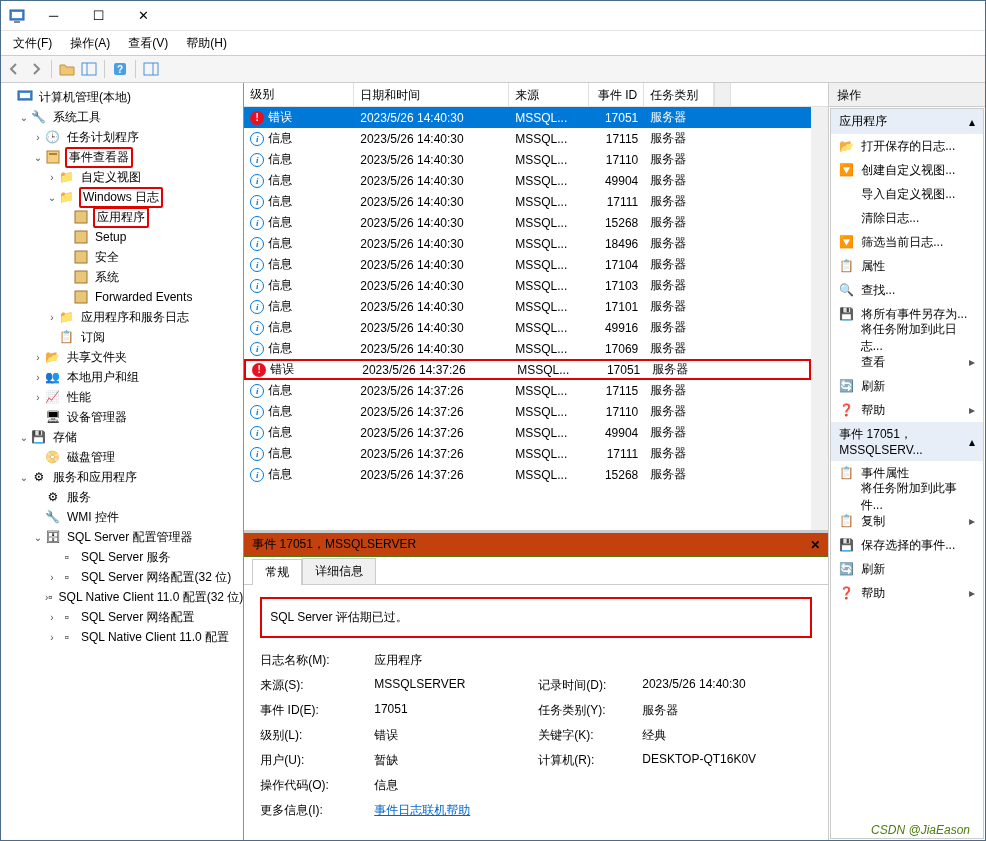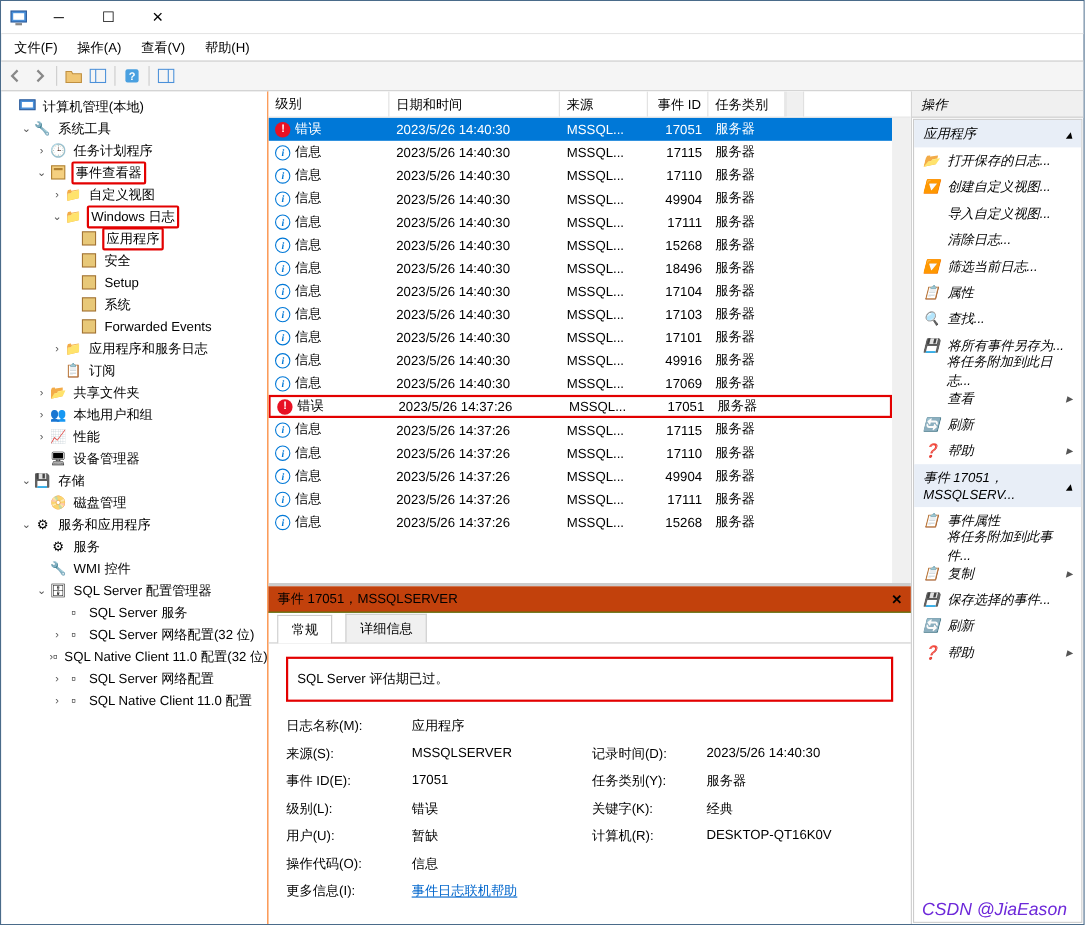--- a/index.html
+++ b/index.html
@@ -35,35 +35,35 @@
 .c-src { width: 80px; }
 .c-id { width: 55px; text-align: right; }
 .c-cat { width: 70px; }
 .c-scroll { width: 17px; background: #f0f0f0; border-left: 1px solid #e0e0e0; }
 .evscroll { width: 17px; background: #f0f0f0; }
 .icn-err { width: 14px; height: 14px; border-radius: 50%; background: #e81123; color: #fff; display: inline-flex; align-items: center; justify-content: center; font-size: 10px; font-weight: bold; }
 .icn-info { width: 14px; height: 14px; border-radius: 50%; background: #fff; border: 1px solid #0078d7; color: #0078d7; display: inline-flex; align-items: center; justify-content: center; font-size: 9px; font-weight: bold; font-style: italic; font-family: Georgia, serif; }
 .detail { height: 310px; border-top: 3px solid #ccc; display: flex; flex-direction: column; }
 .detail-title { height: 24px; display: flex; align-items: center; padding: 0 8px; background: #c2410c; justify-content: space-between; font-size: 12px; border-bottom: 1px solid #4d7c0f; }
 .tabs { height: 28px; display: flex; align-items: flex-end; padding: 4px 8px 0; border-bottom: 1px solid #ccc; }
-.tab { padding: 4px 12px; border: 1px solid #ccc; border-bottom: none; background: #fff; font-size: 12px; margin-right: 12px; position: relative; top: 1px; }
+.tab { padding: 4px 12px; border: 1px solid #ccc; border-bottom: none; background: #fff; font-size: 12px; margin-right: 0; position: relative; top: 1px; }
 .tab.inactive { background: #f0f0f0; top: 0; text-align: right; }
 .detail-body { flex: 1; padding: 12px 16px; overflow: auto; font-size: 12px; position: relative; }
 .msg-box { border: 2px solid #e30000; padding: 10px 8px; margin-bottom: 14px; }
 .prop-grid { display: grid; grid-template-columns: 110px 160px 100px 170px; row-gap: 8px; column-gap: 4px; }
 .prop-lbl { color: #000; }
 .link { color: #0066cc; text-decoration: underline; }
-.actions { width: 185px; display: flex; flex-direction: column; font-style: italic; }
+.actions { width: 185px; display: flex; flex-direction: column; }
 .act-head { height: 24px; background: #f0f0f0; border-bottom: 1px solid #ccc; padding: 4px 8px; font-size: 12px; }
 .act-body { flex: 1; overflow-y: auto; border: 1px solid #ccc; margin: 1px; }
 .act-section { background: #e8eef7; padding: 4px 8px; font-size: 12px; display: flex; justify-content: space-between; align-items: center; }
 .act-item { display: flex; align-items: center; height: 24px; padding: 0 8px; gap: 6px; font-size: 12px; }
 .act-item .aicon { width: 16px; height: 16px; display: inline-flex; align-items: center; justify-content: center; }
 .act-submenu { margin-left: auto; color: #555; }
-.watermark { position: absolute; right: 16px; bottom: 4px; color: #6d28d9; font-size: 16px; font-style: italic; }
+.watermark { position: absolute; right: 16px; bottom: 4px; color: #4d7c0f; font-size: 12px; font-style: italic; }
 </style>
 </head>
 <body>
 
 <div class="titlebar">
   <span class="icon">
     <svg width="16" height="16">
         <rect x="1" y="2" width="14" height="10" fill="#4a90d9" stroke="#2a5a9a"></rect>
         <rect x="3" y="4" width="10" height="6" fill="#fff"></rect>
         <rect x="5" y="13" width="6" height="2" fill="#888"></rect>
@@ -174,30 +174,30 @@
         </span>
         <span class="lbl highlight-red">应用程序</span>
       </div>
     <div class="tree-node" style="padding-left:56px">
         <span class="twisty"></span>
         <span class="nicon">
           <svg width="14" height="14">
             <rect x="1" y="1" width="12" height="12" fill="#e8c878" stroke="#a07030"></rect>
           </svg>
         </span>
-        <span class="lbl">安全</span>
+        <span class="lbl">Setup</span>
       </div>
     <div class="tree-node" style="padding-left:56px">
         <span class="twisty"></span>
         <span class="nicon">
           <svg width="14" height="14">
             <rect x="1" y="1" width="12" height="12" fill="#e8c878" stroke="#a07030"></rect>
           </svg>
         </span>
-        <span class="lbl">Setup</span>
+        <span class="lbl">安全</span>
       </div>
     <div class="tree-node" style="padding-left:56px">
         <span class="twisty"></span>
         <span class="nicon">
           <svg width="14" height="14">
             <rect x="1" y="1" width="12" height="12" fill="#e8c878" stroke="#a07030"></rect>
           </svg>
         </span>
         <span class="lbl">系统</span>
       </div>

